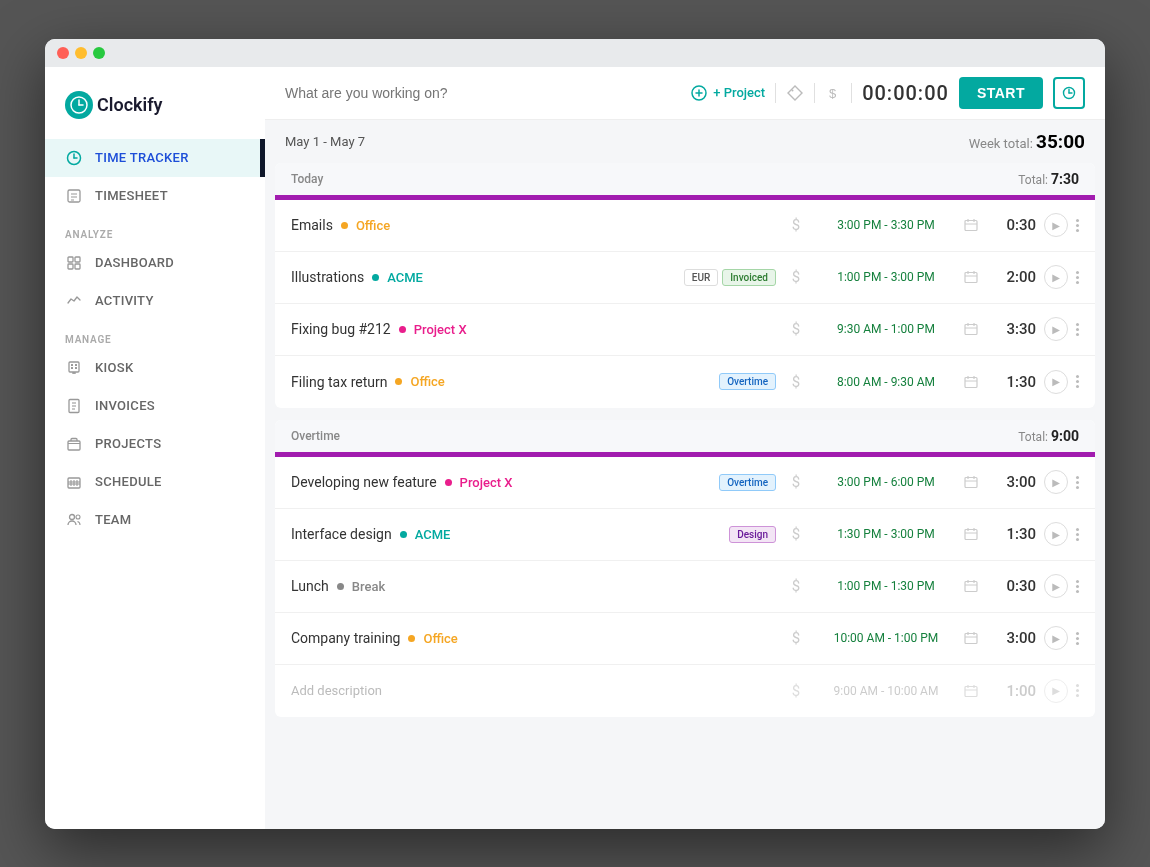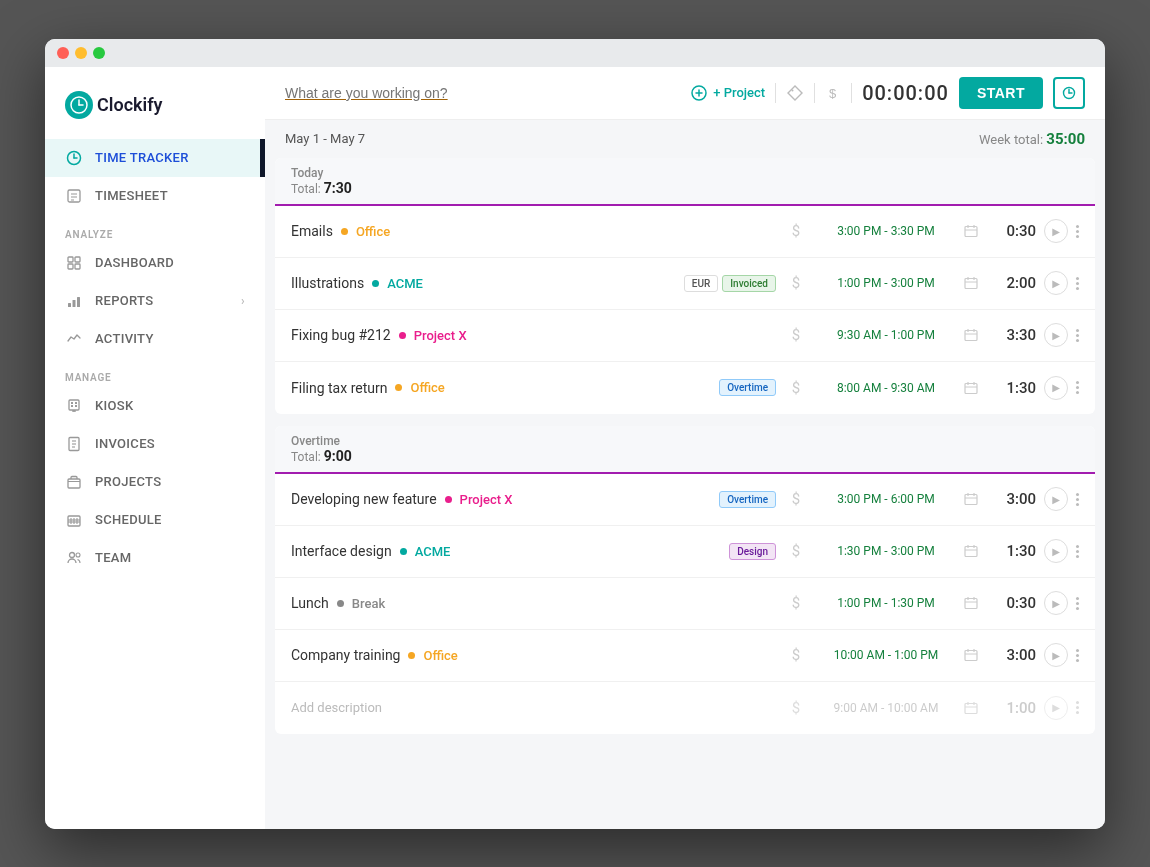--- a/index.html
+++ b/index.html
@@ -132,21 +132,20 @@
       border-bottom: 1px solid #eee;
       flex-shrink: 0;
     }
     .search-input {
       flex: 1;
       border: none;
       outline: none;
       font-size: 14px;
       color: #a16207;
       background: transparent;
-      text-decoration: underline;
     }
     .add-project-btn {
       display: flex;
       align-items: center;
       gap: 6px;
       color: #03a9a0;
       font-size: 13px;
       font-weight: 500;
       cursor: pointer;
       white-space: nowrap;
@@ -198,44 +197,43 @@
       justify-content: space-between;
       padding: 10px 20px;
       font-size: 13px;
       color: #555;
     }
     .week-total {
       font-size: 13px;
       color: #888;
     }
     .week-total strong {
-      color: #15803d;
-      font-size: 15px;
+      color: #000000;
+      font-size: 19px;
     }
     
     .content-scroll {
       flex: 1;
       overflow-y: auto;
       padding: 0 10px 10px;
     }
     
     .time-group {
       background: #fff;
       border-radius: 6px;
       overflow: hidden;
       margin-bottom: 12px;
     }
     .group-header {
       background: #f7f8fa;
       display: flex;
-      align-items: flex-start;
+      align-items: center;
       justify-content: space-between;
       padding: 8px 16px;
-      border-bottom: 2px solid #a21caf;
-      flex-direction: column;
+      border-bottom: 5px solid #a21caf;
     }
     .group-date {
       font-size: 12px;
       color: #888;
       font-weight: 500;
     }
     .group-total {
       font-size: 12px;
       color: #888;
     }
@@ -415,33 +413,20 @@
           <svg width="16" height="16" viewBox="0 0 16 16" fill="none">
             <rect x="2" y="2" width="5" height="5" rx="0.8" stroke="#999" stroke-width="1.3"></rect>
             <rect x="9" y="2" width="5" height="5" rx="0.8" stroke="#999" stroke-width="1.3"></rect>
             <rect x="2" y="9" width="5" height="5" rx="0.8" stroke="#999" stroke-width="1.3"></rect>
             <rect x="9" y="9" width="5" height="5" rx="0.8" stroke="#999" stroke-width="1.3"></rect>
           </svg>
         </div>
         <span>DASHBOARD</span>
       </div>
 
-      <div class="nav-item nav-item-with-arrow">
-        <div class="nav-item-left">
-          <div class="nav-icon">
-            <svg width="16" height="16" viewBox="0 0 16 16" fill="none">
-              <rect x="2" y="10" width="3" height="4" rx="0.5" fill="#999"></rect>
-              <rect x="6.5" y="7" width="3" height="7" rx="0.5" fill="#999"></rect>
-              <rect x="11" y="4" width="3" height="10" rx="0.5" fill="#999"></rect>
-            </svg>
-          </div>
-          <span>REPORTS</span>
-        </div>
-        <span style="color:#bbb;font-size:12px;">›</span>
-      </div>
 
       <div class="nav-item">
         <div class="nav-icon">
           <svg width="16" height="16" viewBox="0 0 16 16" fill="none">
             <polyline points="2,10 5,6 8,8 11,4 14,7" stroke="#999" stroke-width="1.3" fill="none" stroke-linecap="round" stroke-linejoin="round"></polyline>
           </svg>
         </div>
         <span>ACTIVITY</span>
       </div>
 

